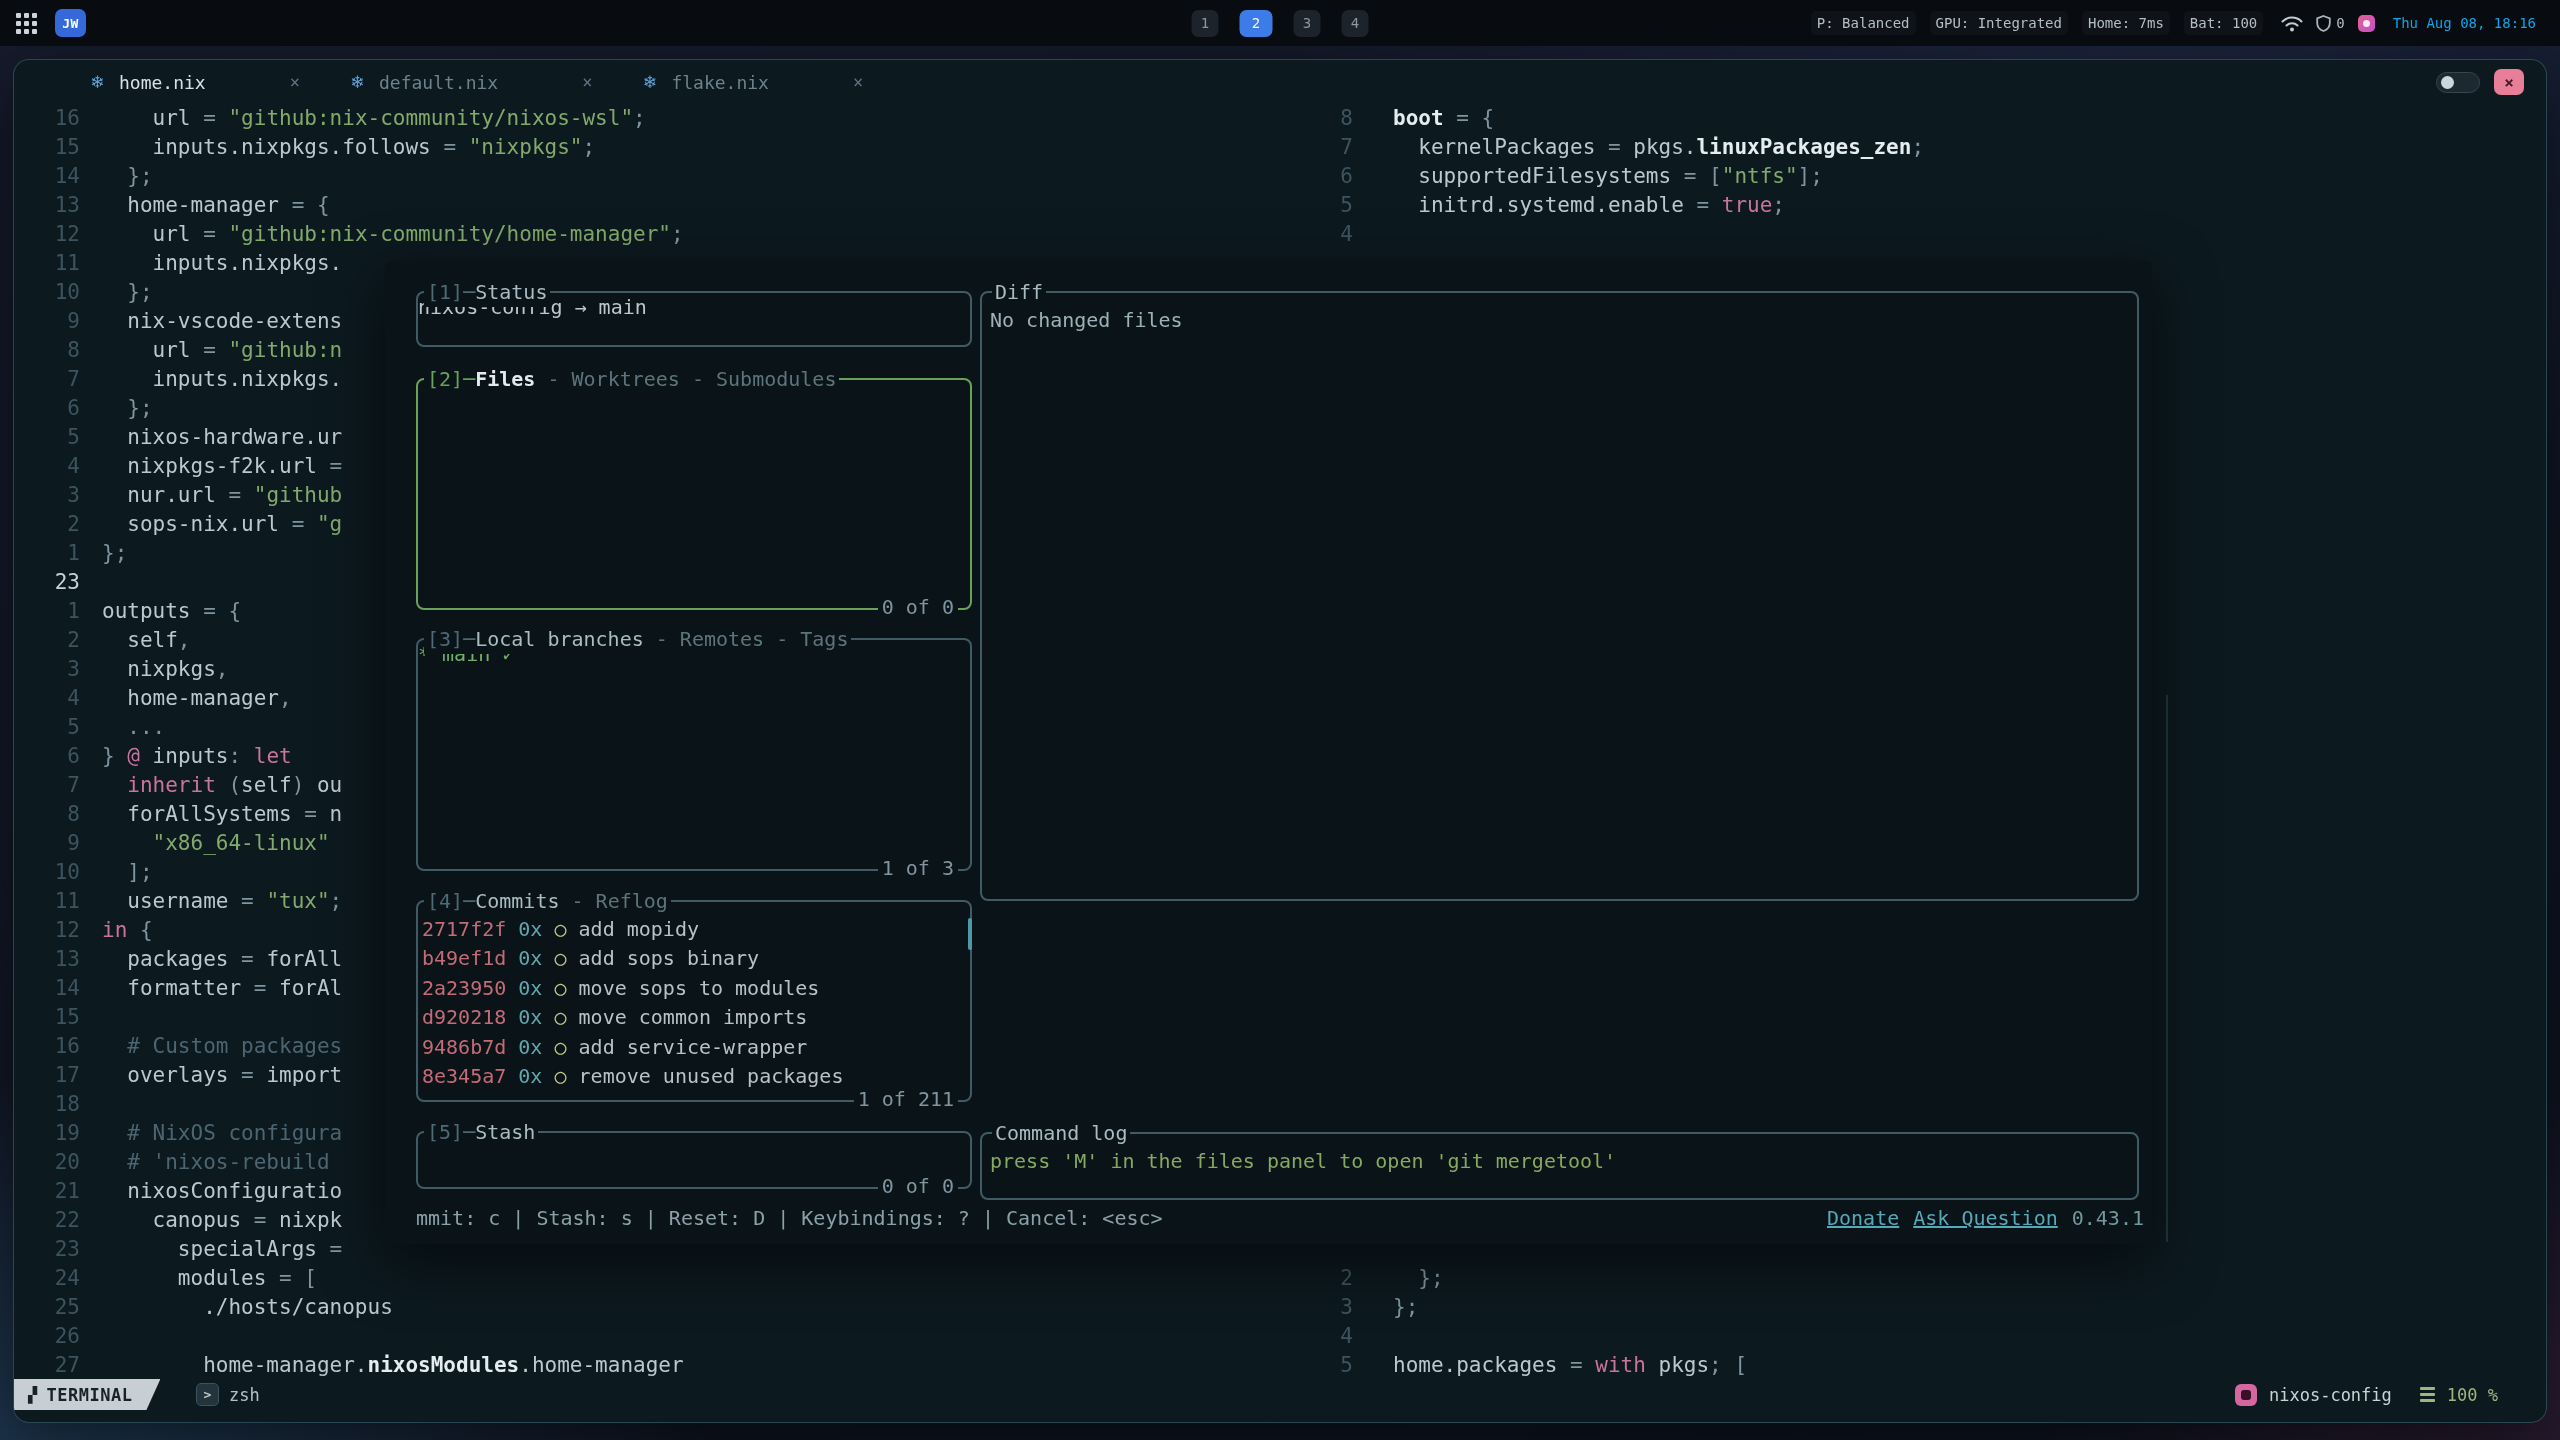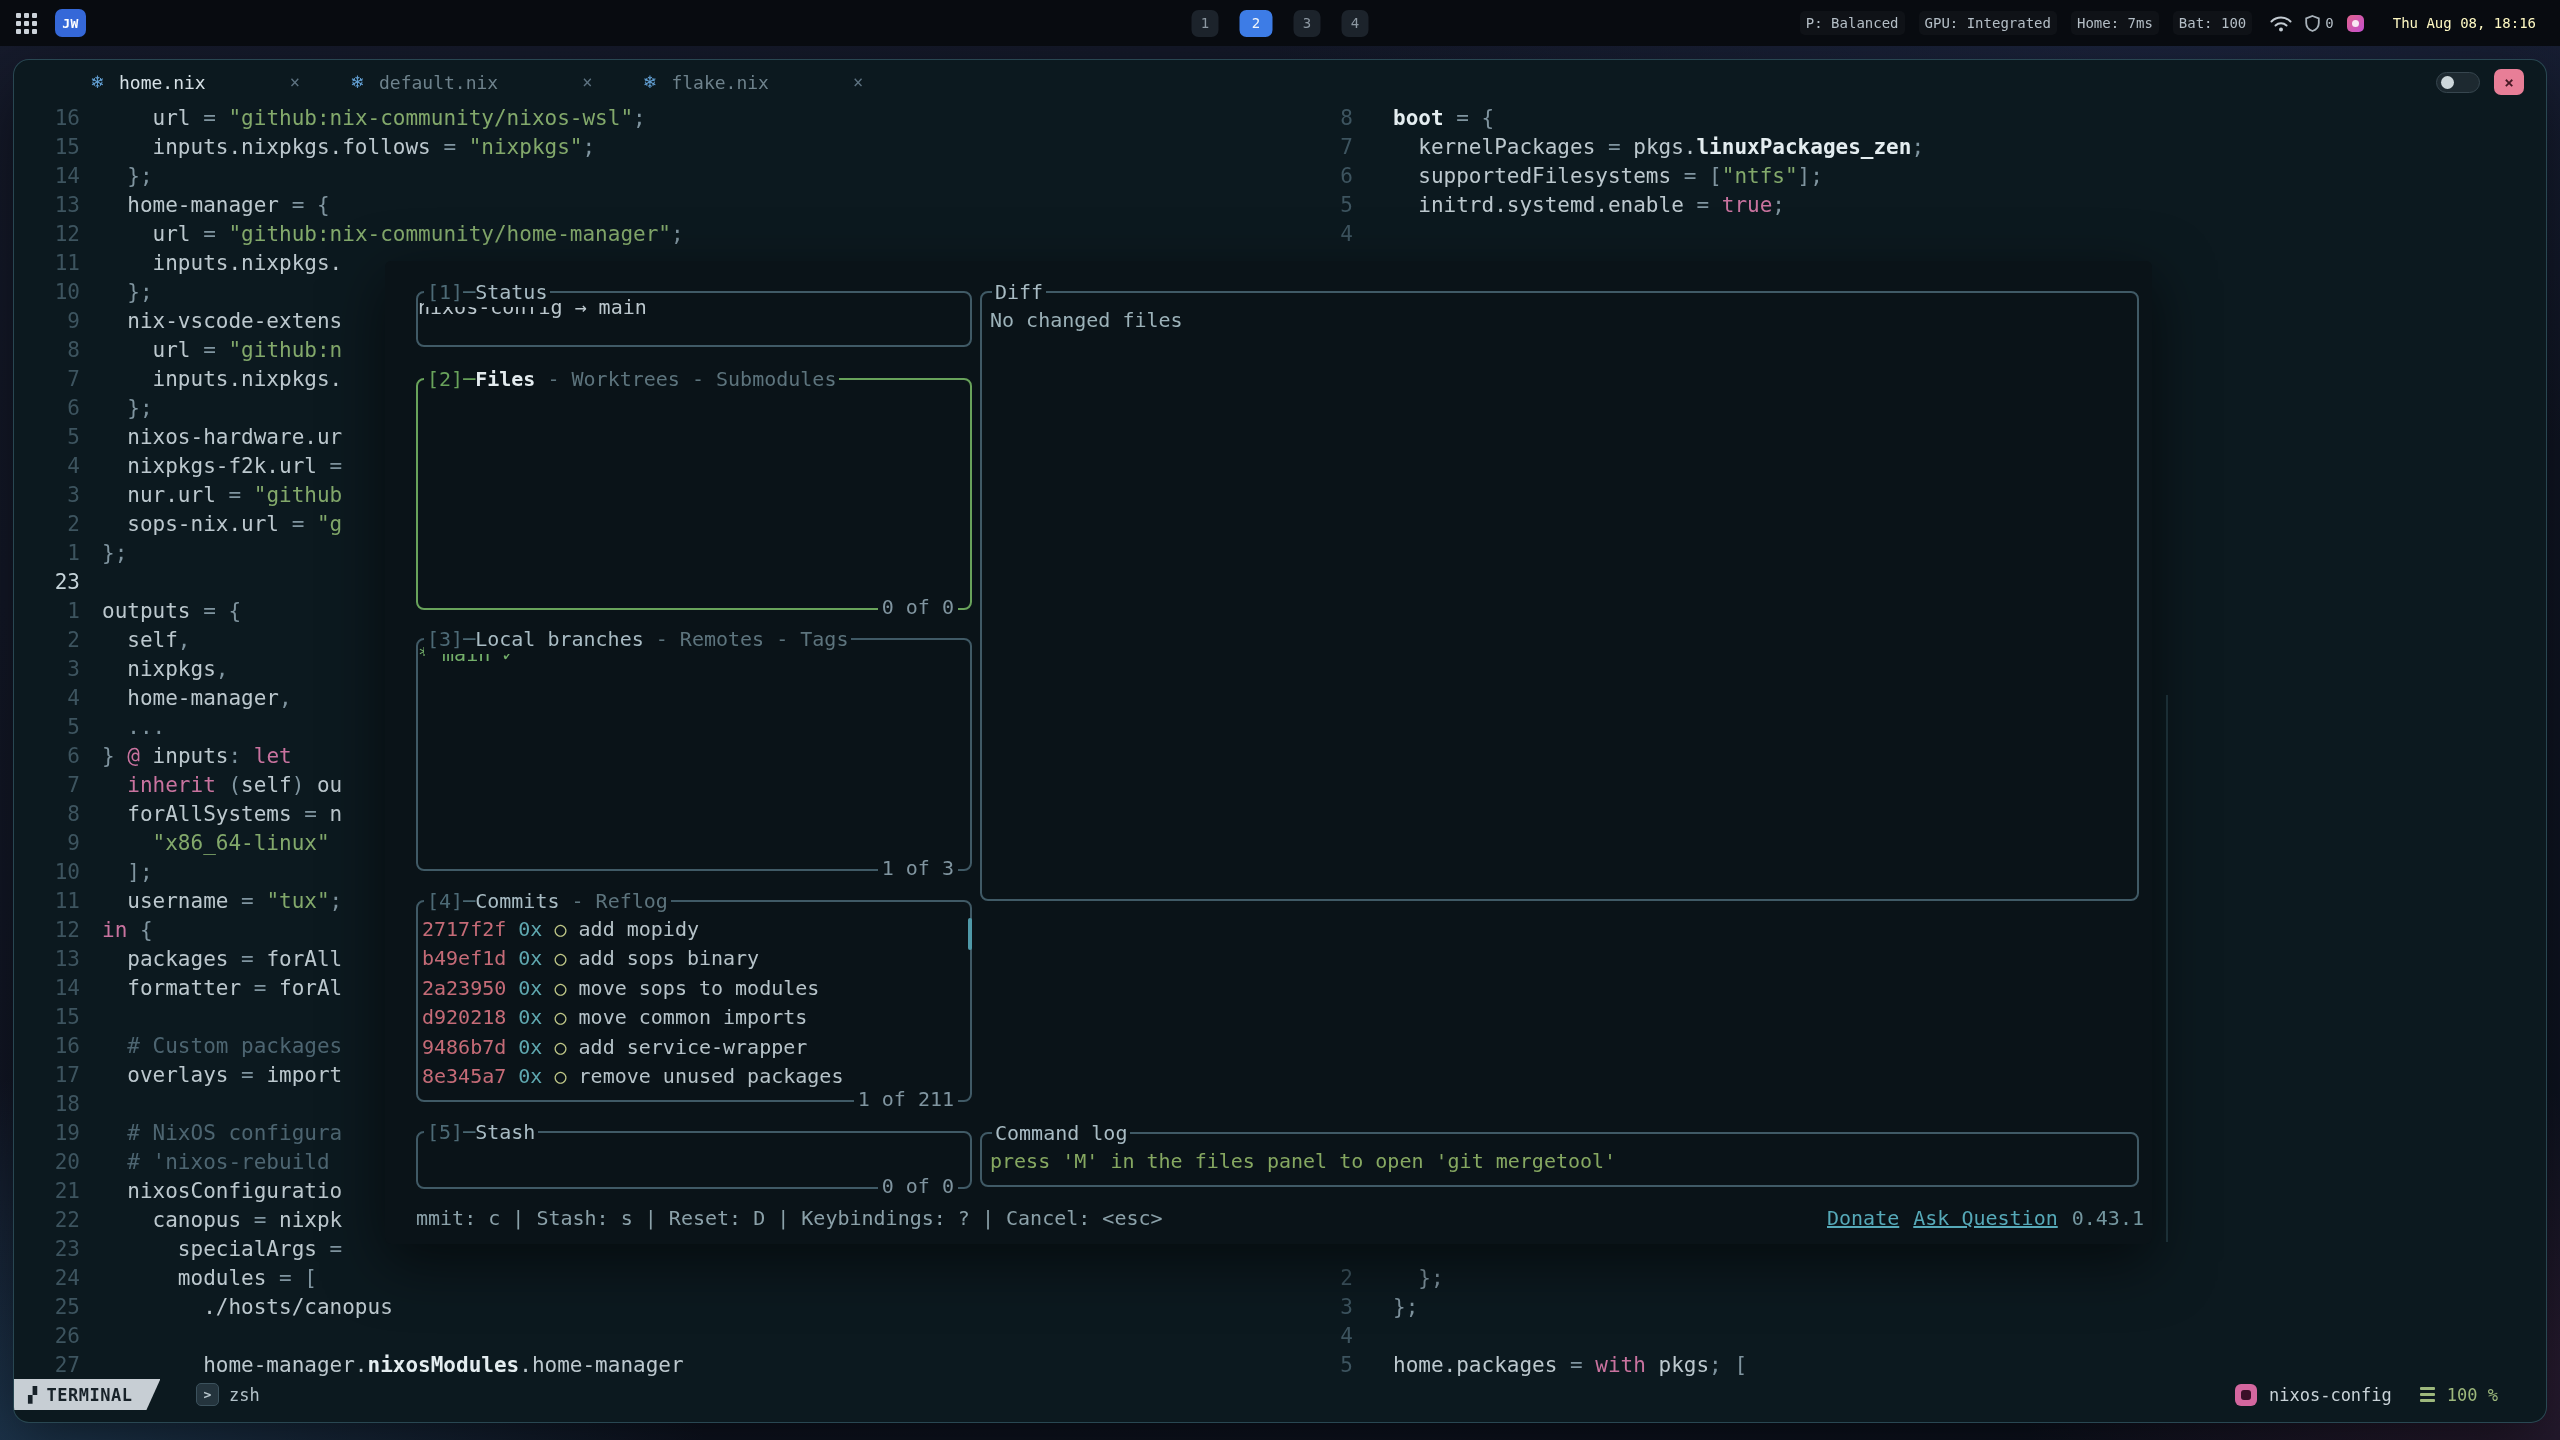--- a/index.html
+++ b/index.html
@@ -26,21 +26,21 @@
   .tb-center{position:absolute;left:50%;transform:translateX(-50%);display:flex;gap:21px;align-items:center}
   .ws{min-width:27px;height:27px;border-radius:7px;background:#1c232b;color:#8d98a2;
     display:flex;align-items:center;justify-content:center;font-size:14px;cursor:pointer}
   .ws.active{background:#3d7ce6;color:#f2f6fa;min-width:33px}
   .tb-right{margin-left:auto;display:flex;align-items:center;gap:14px}
   .module{padding:4px 6px;border-radius:5px;background:rgba(255,255,255,0.03)}
   .icon-gap{display:flex;align-items:center;gap:13px;margin-left:4px}
   .shield-wrap{display:flex;align-items:center;gap:5px;color:#b4bec6}
   .color-dot{width:17px;height:17px;border-radius:5px;background:linear-gradient(135deg,#e0628c,#c44fd0);position:relative;display:inline-block}
   .color-dot::after{content:"";position:absolute;inset:5px;border-radius:50%;background:rgba(255,255,255,.85)}
-  .clock{color:#fef9c3;margin-left:15px}
+  .clock{color:#0ea5e9;margin-left:4px}
 
   
   .window{position:absolute;left:13px;top:59px;width:2534px;height:1364px;background:#0c191f;
     border:1px solid rgba(102,170,190,0.32);border-radius:16px;box-shadow:0 24px 70px rgba(0,0,0,.55);
     z-index:10;overflow:hidden}
 
   .tabbar{position:absolute;top:0;left:0;right:0;height:44px;display:flex;align-items:center;
     padding-left:76px;gap:50px}
   .tab{display:flex;align-items:center;cursor:pointer}
   .tab-icon{color:#63a0d4;font-family:"DejaVu Sans",sans-serif;font-size:17px;width:17px}
@@ -104,21 +104,21 @@
   .panel.active .pactive{color:#e3ebee;font-weight:bold}
   .prest{color:#5d747d}
   .pcount{position:absolute;bottom:-14px;right:12px;background:#0a1318;padding:0 4px;color:#8095a0}
   .pcontent{white-space:pre}
   .p-status{left:31px;top:30px;width:556px;height:56px}
   .p-files{left:31px;top:117px;width:556px;height:232px}
   .p-branches{left:31px;top:377px;width:556px;height:233px}
   .p-commits{left:31px;top:639px;width:556px;height:202px}
   .p-stash{left:31px;top:870px;width:556px;height:58px}
   .p-diff{left:595px;top:30px;width:1159px;height:610px}
-  .p-cmdlog{left:595px;top:871px;width:1159px;height:55px}
+  .p-cmdlog{left:595px;top:871px;width:1159px;height:68px}
   .status-line{color:#bcc8ce}
   .branch-line{color:#74b06a;cursor:pointer}
   .diff-line{color:#9cb2b9}
   .cmdlog-line{color:#86a861}
   .p-commits .pcontent{padding:13px 4px;line-height:29.4px}
   .p-diff .pcontent,.p-cmdlog .pcontent{padding:13px 8px}
   .commit{white-space:pre;cursor:pointer}
   .commit .hash{color:#c56b77}
   .commit .tag{color:#5fa8b0}
   .commit .node{color:#bfc788}

